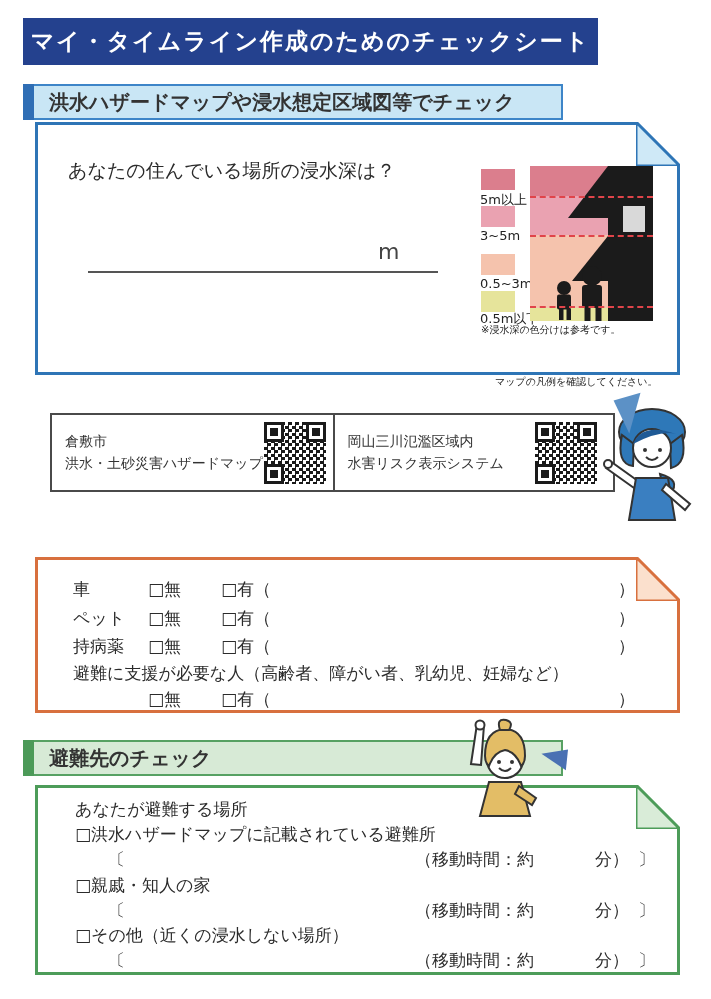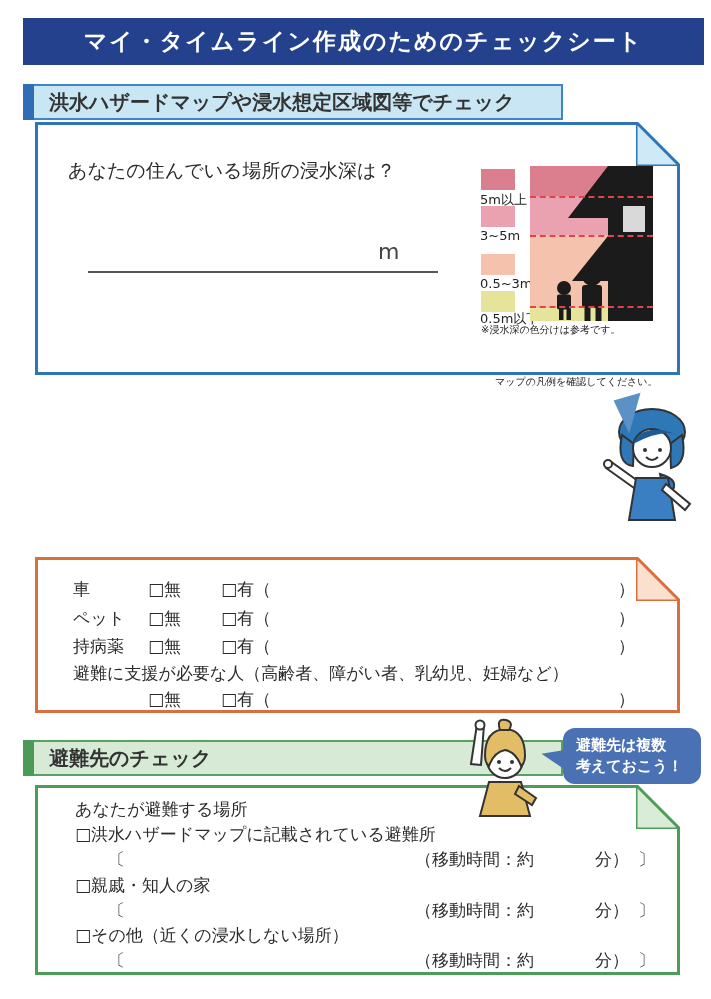--- a/index.html
+++ b/index.html
@@ -4,21 +4,21 @@
 <style>
   html,body { margin:0; padding:0; background:#ffffff; }
   .page {
     position:relative; width:711px; height:999px; background:#ffffff;
     font-family:"DejaVu Sans", sans-serif; color:#2b2b2b; overflow:hidden;
   }
   .abs { position:absolute; }
 
   
   .banner {
-    left:23px; top:18px; width:681px; height:47px; background:#24418e;
+    left:23px; top:18px; width:575px; height:47px; background:#24418e;
     display:flex; align-items:center; justify-content:center;
   }
   .banner span { color:#ffffff; font-size:23px; font-weight:bold; letter-spacing:2px; }
 
   
   .sec-header {
     left:23px; width:540px; height:36px; display:flex; align-items:center;
     box-sizing:border-box; border:2px solid; padding-left:24px;
     font-size:20px; font-weight:600; color:#333;
   }
@@ -176,20 +176,46 @@
     <circle cx="52" cy="46" r="19" fill="#ffffff" stroke="#333" stroke-width="2"></circle>
     <path d="M33,42 Q42,20 76,32 Q60,28 33,42 Z" fill="#1f5a96"></path>
     <circle cx="45" cy="48" r="2" fill="#333"></circle>
     <circle cx="60" cy="48" r="2" fill="#333"></circle>
     <path d="M46,55 Q52,61 58,55" fill="none" stroke="#333" stroke-width="2"></path>
     <path d="M60,72 Q82,78 70,92 Q62,84 60,72 Z" fill="#2e78b8" stroke="#333" stroke-width="2"></path>
     <path d="M36,76 L68,76 L75,118 L29,118 Z" fill="#3a7fc1" stroke="#333" stroke-width="2"></path>
     <polygon points="66,82 90,102 85,108 62,88" fill="#ffffff" stroke="#333" stroke-width="2"></polygon>
   </svg>
 
+  <div class="abs qr-wrap">
+    <div class="qr-cell">
+      <div class="qr-text">
+        <div>倉敷市</div>
+        <div>洪水・土砂災害ハザードマップ</div>
+      </div>
+      <div class="qr qr1">
+        <div class="noise"></div>
+          <i class="f tl"></i>
+          <i class="f tr"></i>
+          <i class="f bl"></i>
+      </div>
+    </div>
+    <div class="qr-cell">
+      <div class="qr-text">
+        <div>岡山三川氾濫区域内</div>
+        <div>水害リスク表示システム</div>
+      </div>
+      <div class="qr qr2">
+        <div class="noise"></div>
+          <i class="f tl"></i>
+          <i class="f tr"></i>
+          <i class="f bl"></i>
+      </div>
+    </div>
+  </div>
 
 
   <div class="abs note-box box-orange">
     <div class="f-row" style="top:18px;">
       <span class="f-label">車</span>
       <span class="f-none">□無</span>
       <span class="f-have">□有（</span>
       <span class="f-close">）</span>
     </div>
     <div class="f-row" style="top:47px;">
@@ -229,24 +255,20 @@
     <circle cx="53" cy="44" r="18" fill="#ffffff" stroke="#333" stroke-width="2"></circle>
     <path d="M33,40 Q33,14 53,13 Q73,14 73,40 Q73,47 69,50 Q64,36 53,34 Q42,36 37,50 Q33,47 33,40 Z" fill="#e3bd66" stroke="#333" stroke-width="2"></path>
     <path d="M48,14 Q44,2 54,4 Q62,6 57,14 Z" fill="#e3bd66" stroke="#333" stroke-width="2"></path>
     <circle cx="47" cy="46" r="2" fill="#333"></circle>
     <circle cx="60" cy="46" r="2" fill="#333"></circle>
     <path d="M47,52 Q53,58 59,52" fill="none" stroke="#333" stroke-width="2"></path>
     <path d="M37,66 L69,66 L78,100 L28,100 Z" fill="#e3bd66" stroke="#333" stroke-width="2"></path>
     <polygon points="67,70 84,82 80,89 63,78" fill="#e3bd66" stroke="#333" stroke-width="2"></polygon>
   </svg>
 
-  <div class="abs bubble2">
-    <div>避難先は複数</div>
-    <div>考えておこう！</div>
-  </div>
   <div class="abs bubble2-tail"></div>
 
   <div class="abs note-box box-green">
     <div class="s-line" style="top:10px;">あなたが避難する場所</div>
 
     <div class="s-line" style="top:35px;">□洪水ハザードマップに記載されている避難所</div>
     <div>
       <span class="s-open" style="top:60px;">〔</span>
       <span class="s-time" style="top:60px;">（移動時間：約</span>
       <span class="s-min" style="top:60px;">分）</span>

